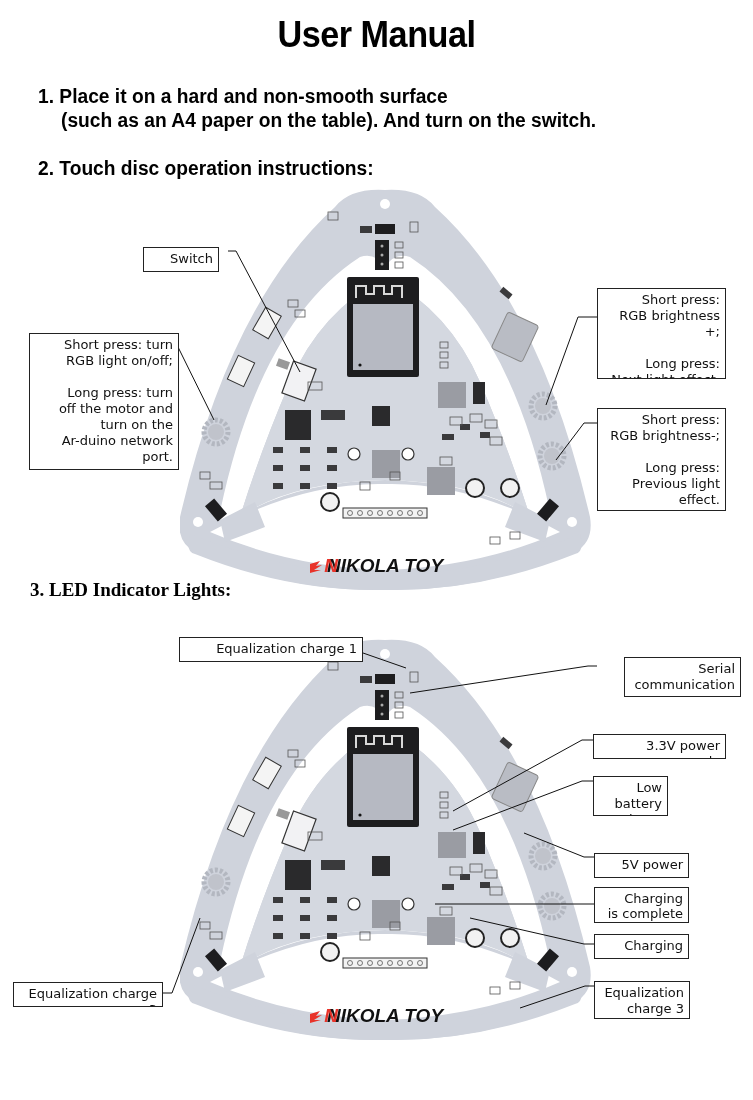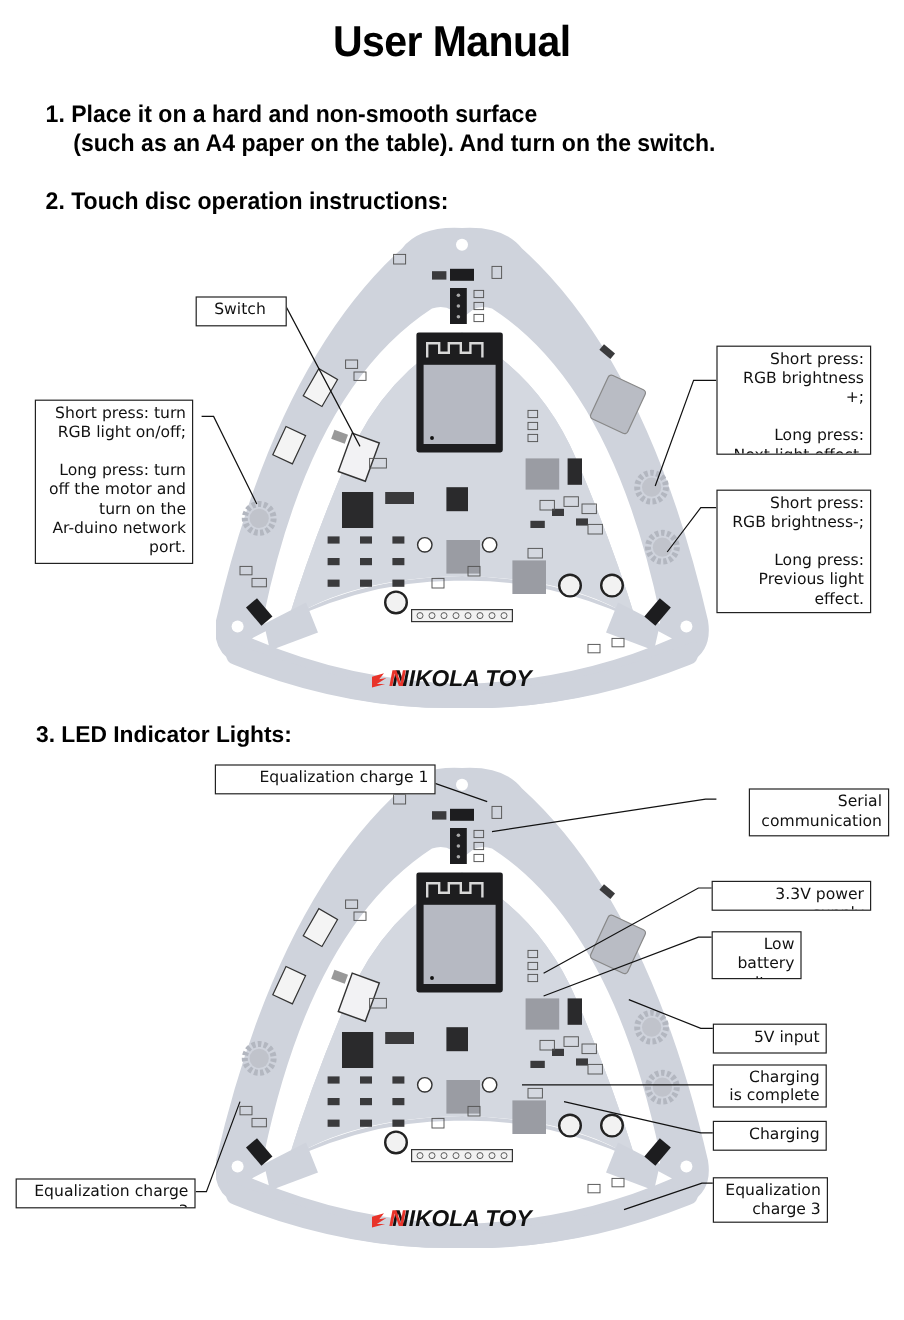--- a/index.html
+++ b/index.html
@@ -5,21 +5,21 @@
   html, body { margin: 0; padding: 0; background: #ffffff; }
   body { width: 753px; height: 1100px; position: relative; overflow: hidden;
          font-family: "DejaVu Sans", sans-serif; color: #000; }
   .title { position: absolute; left: 0; width: 753px; top: 14px; text-align: center;
            font-family: "Liberation Sans", sans-serif; font-weight: bold; font-size: 36px;
            letter-spacing: -0.5px; transform: scaleX(0.95); }
   .step { position: absolute; left: 38px; font-family: "Liberation Sans", sans-serif;
           font-weight: bold; font-size: 20px; line-height: 24px; transform-origin: left top;
           transform: scaleX(0.96); white-space: nowrap; }
   .step .indent { display: block; padding-left: 24px; }
-  .section3 { position: absolute; left: 30px; top: 602px; font-family: Liberation Sans, sans-serif;
+  .section3 { position: absolute; left: 30px; top: 579px; font-family: Liberation Serif, serif;
               font-weight: bold; font-size: 19px; }
   .board { position: absolute; }
   .callout { position: absolute; border: 1px solid #222; background: #fff;
              font-family: "DejaVu Sans", sans-serif; font-size: 13px; line-height: 16px;
              padding: 3px 5px 3px 6px; box-sizing: border-box; white-space: pre-line;
              color: #111; overflow: hidden; text-align: right; }
   .leaders { position: absolute; left: 0; top: 0; width: 753px; height: 1100px; pointer-events: none; }
   .leaders line, .leaders polyline { stroke: #111; stroke-width: 1; fill: none; }
 </style>
 </head>
@@ -55,22 +55,22 @@
   <polyline points="597,666 588,666 410,693"></polyline>
   <polyline points="597,740 582,740 453,811"></polyline>
   <polyline points="597,781 582,781 453,830"></polyline>
   <polyline points="597,857 584,857 524,833"></polyline>
   <polyline points="597,904 584,904 435,904"></polyline>
   <polyline points="597,944 584,944 470,918"></polyline>
   <polyline points="597,986 585,986 520,1008"></polyline>
   <polyline points="163,993 172,993 200,918"></polyline>
 </svg>
 
-<div class="callout" style="left:163px; top:247px; width:76px; height:25px; text-align:center; padding-left:3px;">Switch</div>
-<div class="callout" style="left:29px; top:333px; width:132px; height:137px;">Short press: turn
+<div class="callout" style="left:143px; top:247px; width:76px; height:25px; text-align:right; padding-left:3px;">Switch</div>
+<div class="callout" style="left:29px; top:333px; width:150px; height:137px;">Short press: turn
 RGB light on/off;
 
 Long press: turn
 off the motor and
 turn on the
 Ar-duino network
 port.</div>
 <div class="callout" style="left:597px; top:288px; width:129px; height:91px;">Short press:
 RGB brightness +;
 
@@ -82,21 +82,21 @@
 Long press:
 Previous light
 effect.</div>
 
 <div class="callout" style="left:179px; top:637px; width:184px; height:25px;">Equalization charge 1</div>
 <div class="callout" style="left:624px; top:657px; width:117px; height:40px;">Serial
 communication</div>
 <div class="callout" style="left:593px; top:734px; width:133px; height:25px;">3.3V power supply</div>
 <div class="callout" style="left:593px; top:776px; width:75px; height:40px;">Low battery
 voltage</div>
-<div class="callout" style="left:594px; top:853px; width:95px; height:25px;">5V input</div>
+<div class="callout" style="left:594px; top:853px; width:95px; height:25px;">5V power</div>
 <div class="callout" style="left:594px; top:887px; width:95px; height:36px; line-height:15px;">Charging
 is complete</div>
 <div class="callout" style="left:594px; top:934px; width:95px; height:25px;">Charging</div>
 <div class="callout" style="left:594px; top:981px; width:96px; height:38px;">Equalization
 charge 3</div>
 <div class="callout" style="left:13px; top:982px; width:150px; height:25px;">Equalization charge 3</div>
 
 <svg width="0" height="0" style="position:absolute;" aria-hidden="true">
   <defs>
     <g id="pcb">

